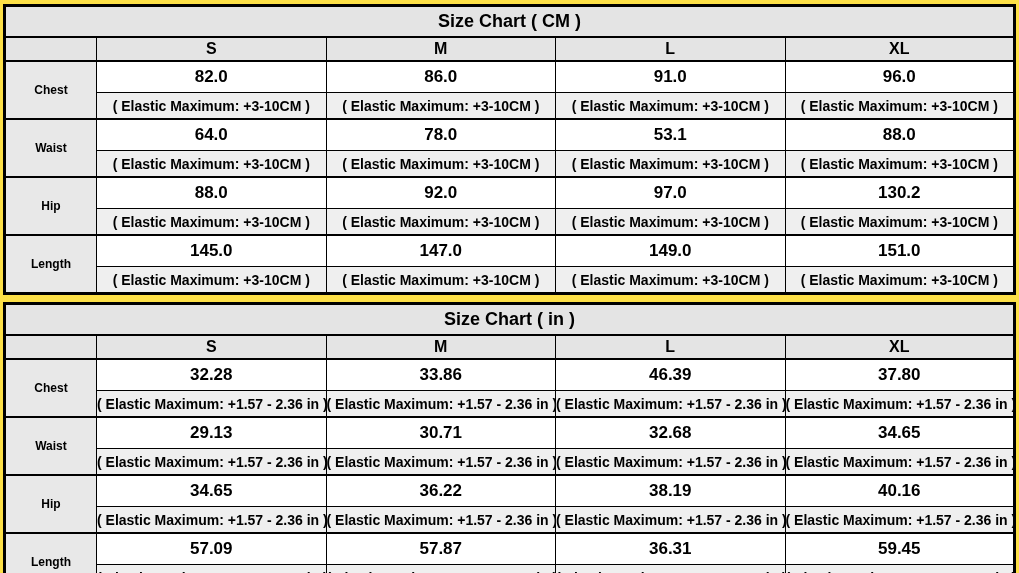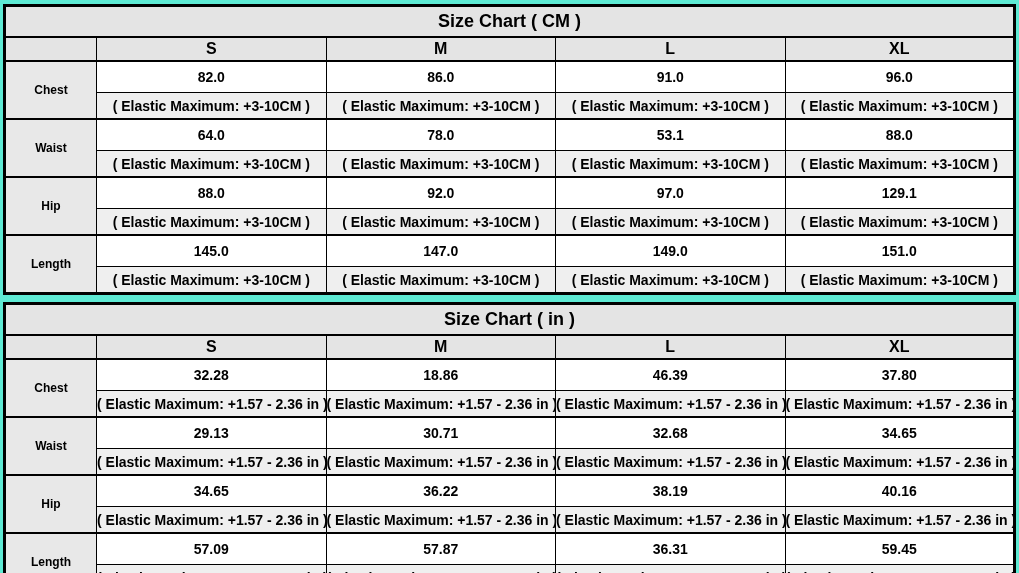--- a/index.html
+++ b/index.html
@@ -7,21 +7,21 @@
     padding: 0;
     background: #ffffff;
     font-family: "Liberation Sans", "DejaVu Sans", sans-serif;
     color: #000000;
   }
   .page {
     width: 1019px;
     height: 573px;
     box-sizing: border-box;
     padding: 4px 3px;
-    background: #5eead4;
+    background: #fde047;
   }
   table.size-table {
     width: 100%;
     border-collapse: collapse;
     table-layout: fixed;
     border: 3px solid #000000;
   }
   table.size-table + table.size-table {
     margin-top: 7px;
   }
@@ -51,21 +51,21 @@
   .row-label {
     background: #e8e8e8;
     font-size: 12px;
     font-weight: bold;
   }
   .value-row th, .value-row td {
     border-top: 2px solid #000000;
   }
   .value-cell {
     background: #ffffff;
-    font-size: 14px;
+    font-size: 17px;
     font-weight: bold;
     height: 30px;
   }
   .note-cell {
     background: #efefef;
     font-size: 14px;
     font-weight: bold;
     height: 25px;
   }
 </style>
@@ -121,21 +121,21 @@
         <td class="note-cell">( Elastic Maximum: +3-10CM )</td>
         <td class="note-cell">( Elastic Maximum: +3-10CM )</td>
         <td class="note-cell">( Elastic Maximum: +3-10CM )</td>
       </tr>
 
       <tr class="value-row">
         <th class="row-label" rowspan="2">Hip</th>
         <td class="value-cell">88.0</td>
         <td class="value-cell">92.0</td>
         <td class="value-cell">97.0</td>
-        <td class="value-cell">129.1</td>
+        <td class="value-cell">130.2</td>
       </tr>
       <tr>
         <td class="note-cell">( Elastic Maximum: +3-10CM )</td>
         <td class="note-cell">( Elastic Maximum: +3-10CM )</td>
         <td class="note-cell">( Elastic Maximum: +3-10CM )</td>
         <td class="note-cell">( Elastic Maximum: +3-10CM )</td>
       </tr>
 
       <tr class="value-row">
         <th class="row-label" rowspan="2">Length</th>
@@ -170,21 +170,21 @@
         <th>S</th>
         <th>M</th>
         <th>L</th>
         <th>XL</th>
       </tr>
     </thead>
     <tbody>
       <tr class="value-row">
         <th class="row-label" rowspan="2">Chest</th>
         <td class="value-cell">32.28</td>
-        <td class="value-cell">18.86</td>
+        <td class="value-cell">33.86</td>
         <td class="value-cell">46.39</td>
         <td class="value-cell">37.80</td>
       </tr>
       <tr>
         <td class="note-cell">( Elastic Maximum: +1.57 - 2.36 in )</td>
         <td class="note-cell">( Elastic Maximum: +1.57 - 2.36 in )</td>
         <td class="note-cell">( Elastic Maximum: +1.57 - 2.36 in )</td>
         <td class="note-cell">( Elastic Maximum: +1.57 - 2.36 in )</td>
       </tr>
 

